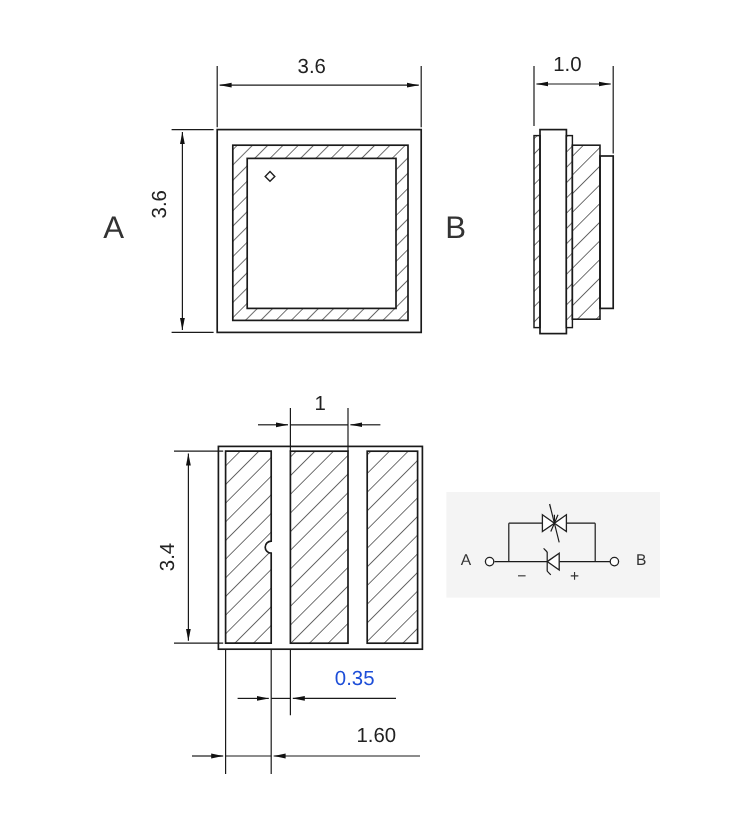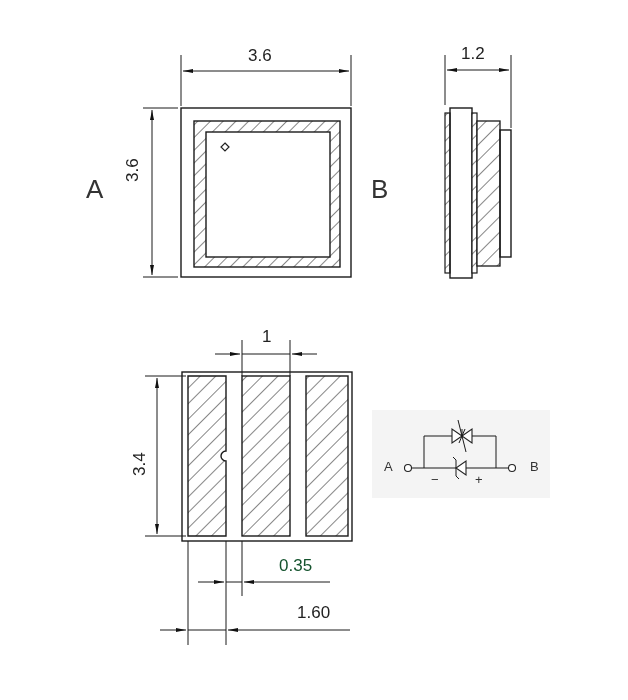--- a/index.html
+++ b/index.html
@@ -106,23 +106,23 @@
 
     <circle cx="408" cy="468" r="3.5" fill="#fff" stroke="#222" stroke-width="1.1"></circle>
     <circle cx="512" cy="468" r="3.5" fill="#fff" stroke="#222" stroke-width="1.1"></circle>
   </g>
 </svg>
 
 <div style="position:absolute;left:248px;top:46px;font:17px 'Liberation Sans',sans-serif;color:#222;">3.6</div>
 <div style="position:absolute;left:123px;top:182px;font:17px 'Liberation Sans',sans-serif;color:#222;transform:rotate(-90deg);transform-origin:left top;">3.6</div>
 <div style="position:absolute;left:86px;top:174px;font:300 26px 'Liberation Sans',sans-serif;color:#333;">A</div>
 <div style="position:absolute;left:371px;top:174px;font:300 26px 'Liberation Sans',sans-serif;color:#333;">B</div>
-<div style="position:absolute;left:461px;top:44px;font:17px 'Liberation Sans',sans-serif;color:#222;">1.2</div>
+<div style="position:absolute;left:461px;top:44px;font:17px 'Liberation Sans',sans-serif;color:#222;">1.0</div>
 
 <div style="position:absolute;left:262px;top:327px;font:17px 'Liberation Sans',sans-serif;color:#222;">1</div>
 <div style="position:absolute;left:130px;top:476px;font:17px 'Liberation Sans',sans-serif;color:#222;transform:rotate(-90deg);transform-origin:left top;">3.4</div>
-<div style="position:absolute;left:279px;top:556px;font:17px 'Liberation Sans',sans-serif;color:#14532d;">0.35</div>
+<div style="position:absolute;left:279px;top:556px;font:17px 'Liberation Sans',sans-serif;color:#1d4ed8;">0.35</div>
 <div style="position:absolute;left:297px;top:603px;font:17px 'Liberation Sans',sans-serif;color:#222;">1.60</div>
 
 <div style="position:absolute;left:384px;top:459px;font:13px 'Liberation Sans',sans-serif;color:#333;">A</div>
 <div style="position:absolute;left:530px;top:459px;font:13px 'Liberation Sans',sans-serif;color:#333;">B</div>
 <div style="position:absolute;left:431px;top:472px;font:13px 'Liberation Sans',sans-serif;color:#333;">−</div>
 <div style="position:absolute;left:475px;top:472px;font:13px 'Liberation Sans',sans-serif;color:#333;">+</div>
 
 </body></html>

